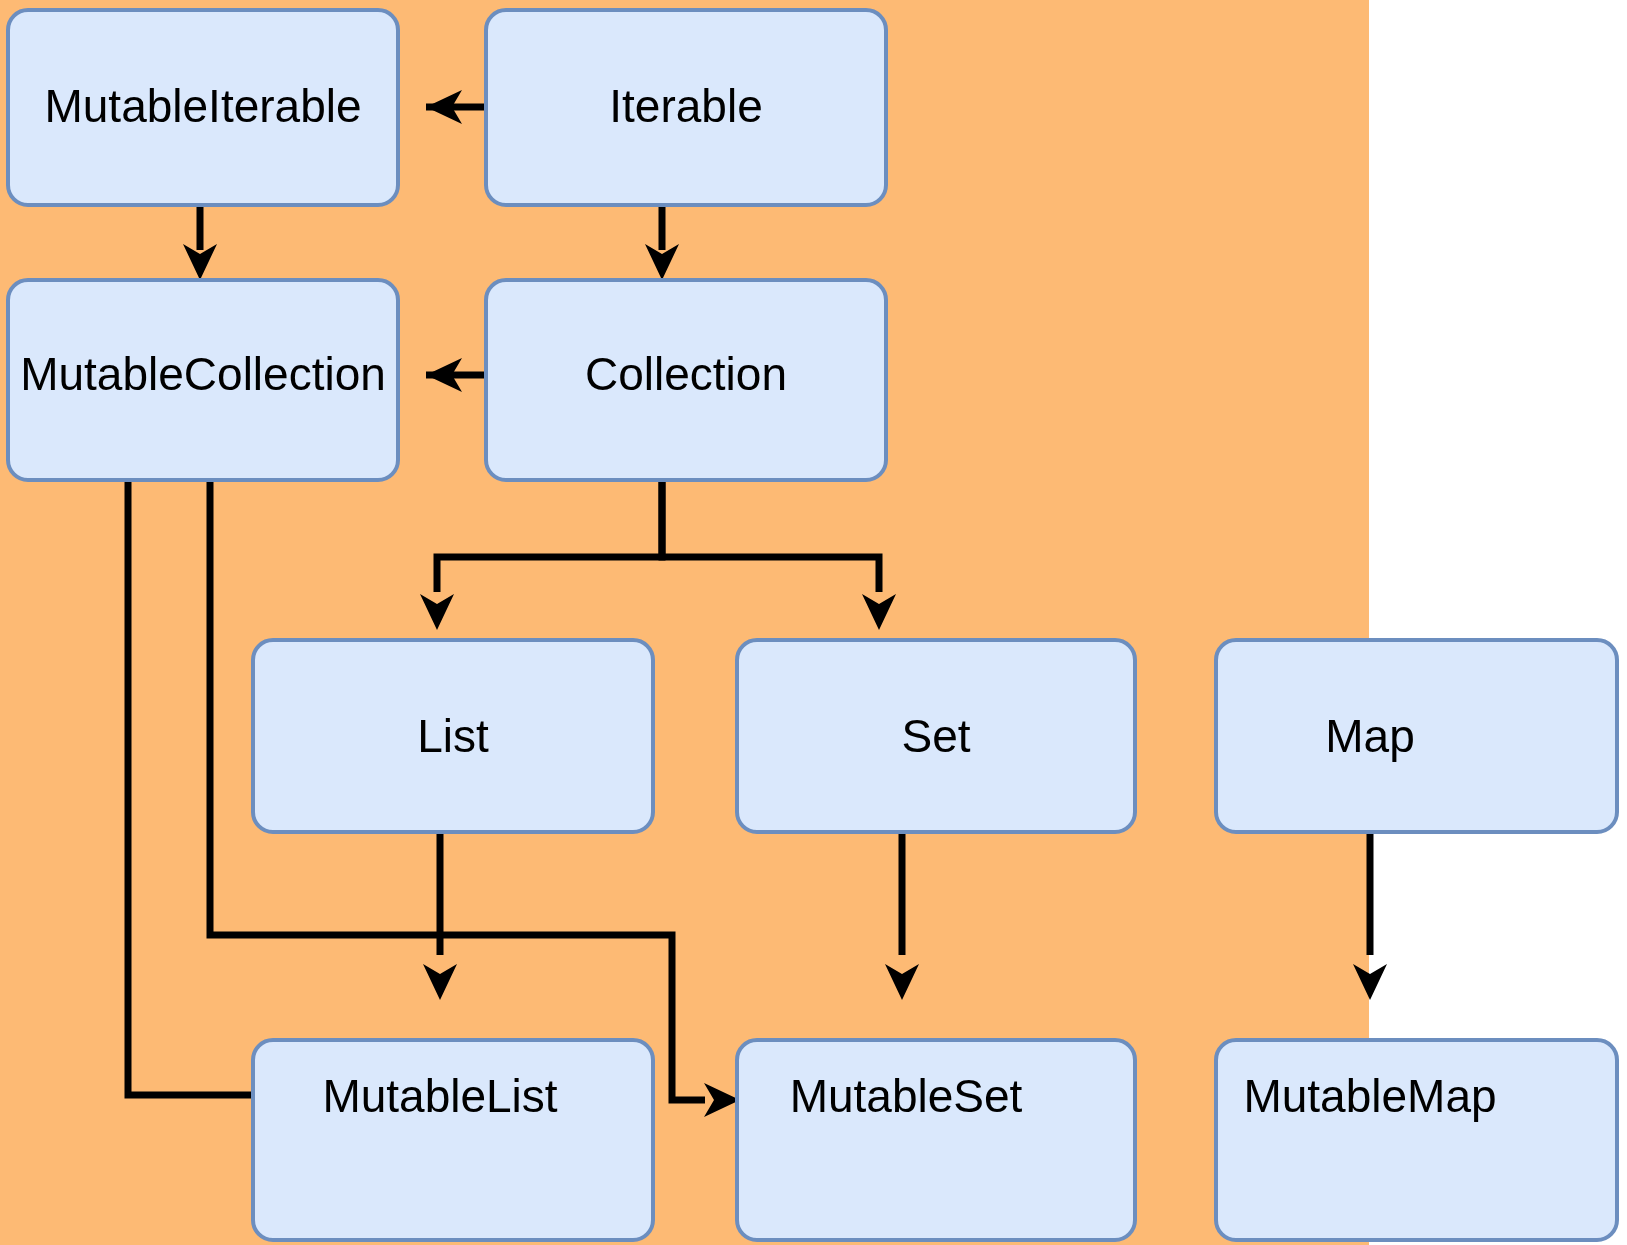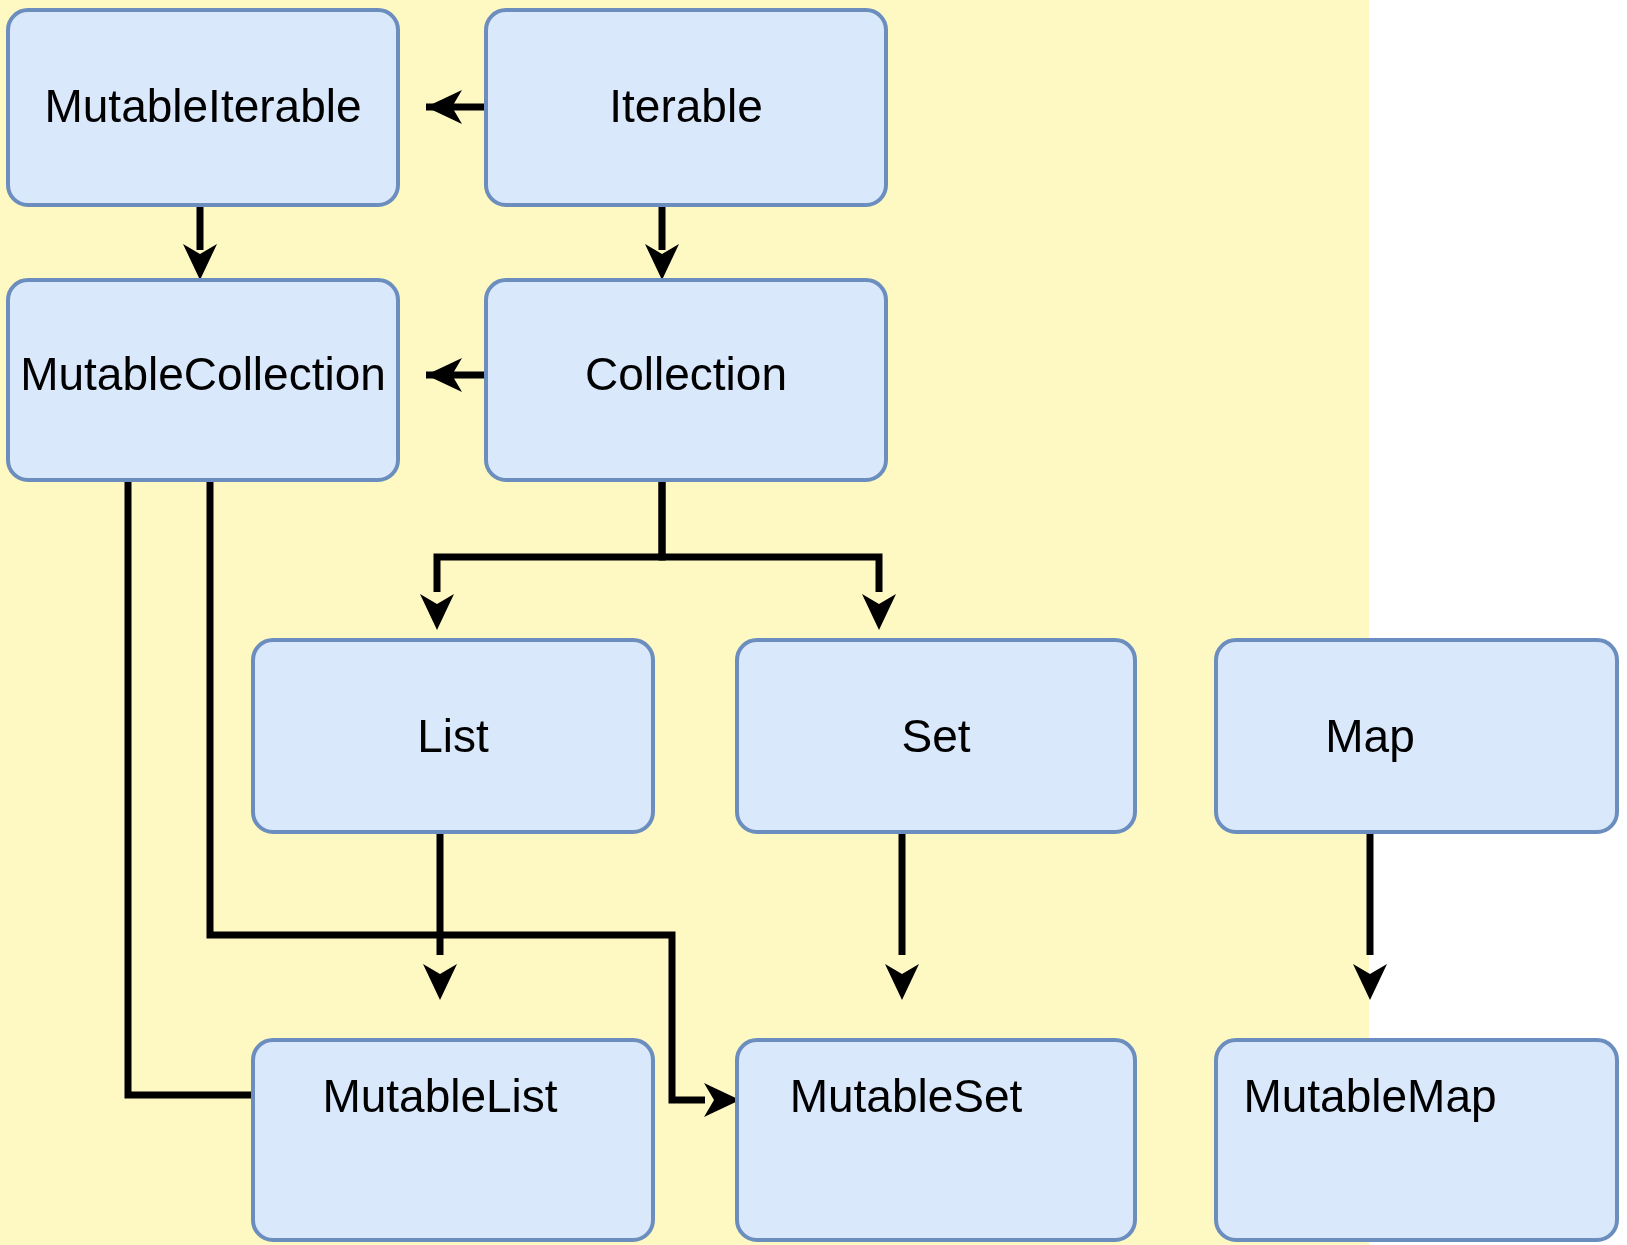--- a/index.html
+++ b/index.html
@@ -10,21 +10,21 @@
   body {
     width: 1627px;
     height: 1245px;
     font-family: "Liberation Sans", sans-serif;
     overflow: hidden;
   }
   #diagram-root {
     position: relative;
     width: 1369px;
     height: 1245px;
-    background: #fef9c3;
+    background: #fdba74;
   }
   svg#diagram-canvas {
     position: absolute;
     left: 0;
     top: 0;
     width: 1627px;
     height: 1245px;
     display: block;
   }
   .node-rect {

